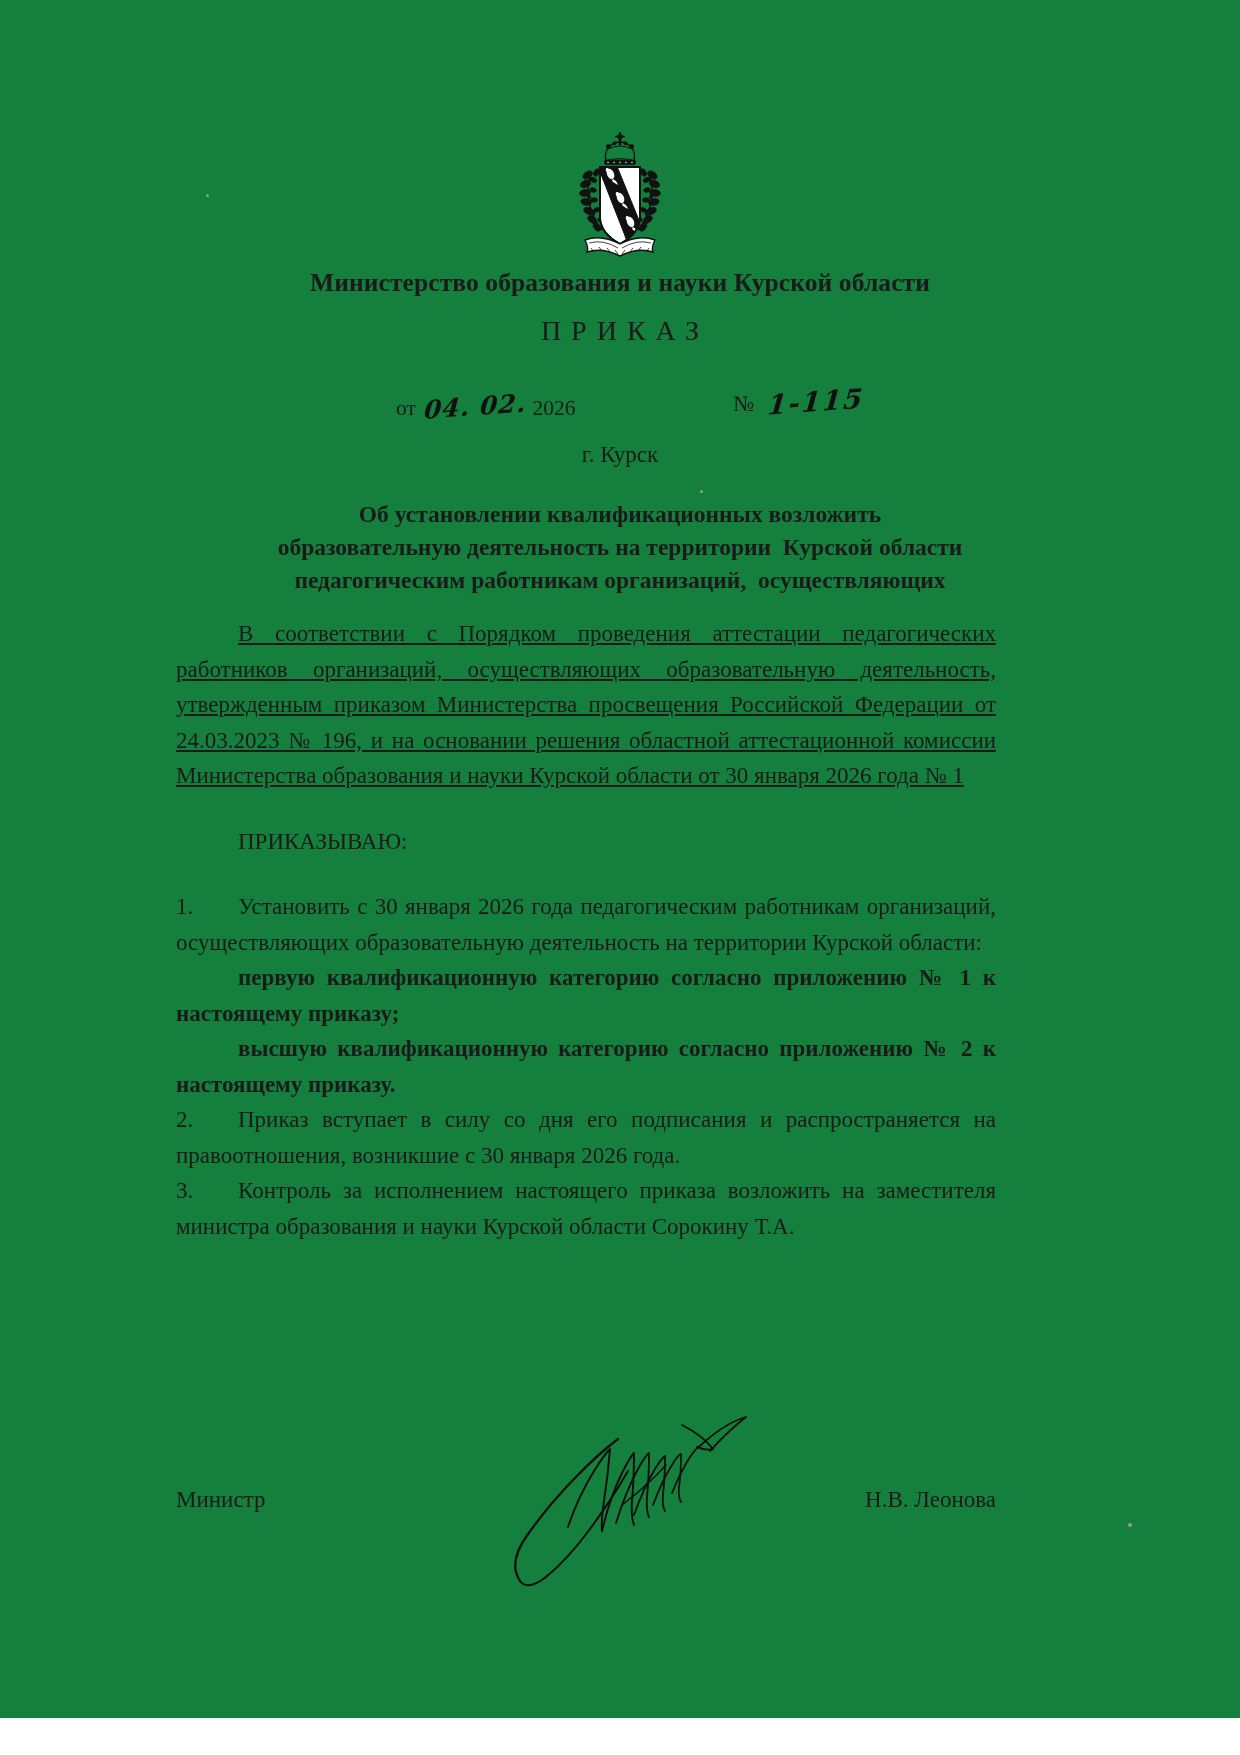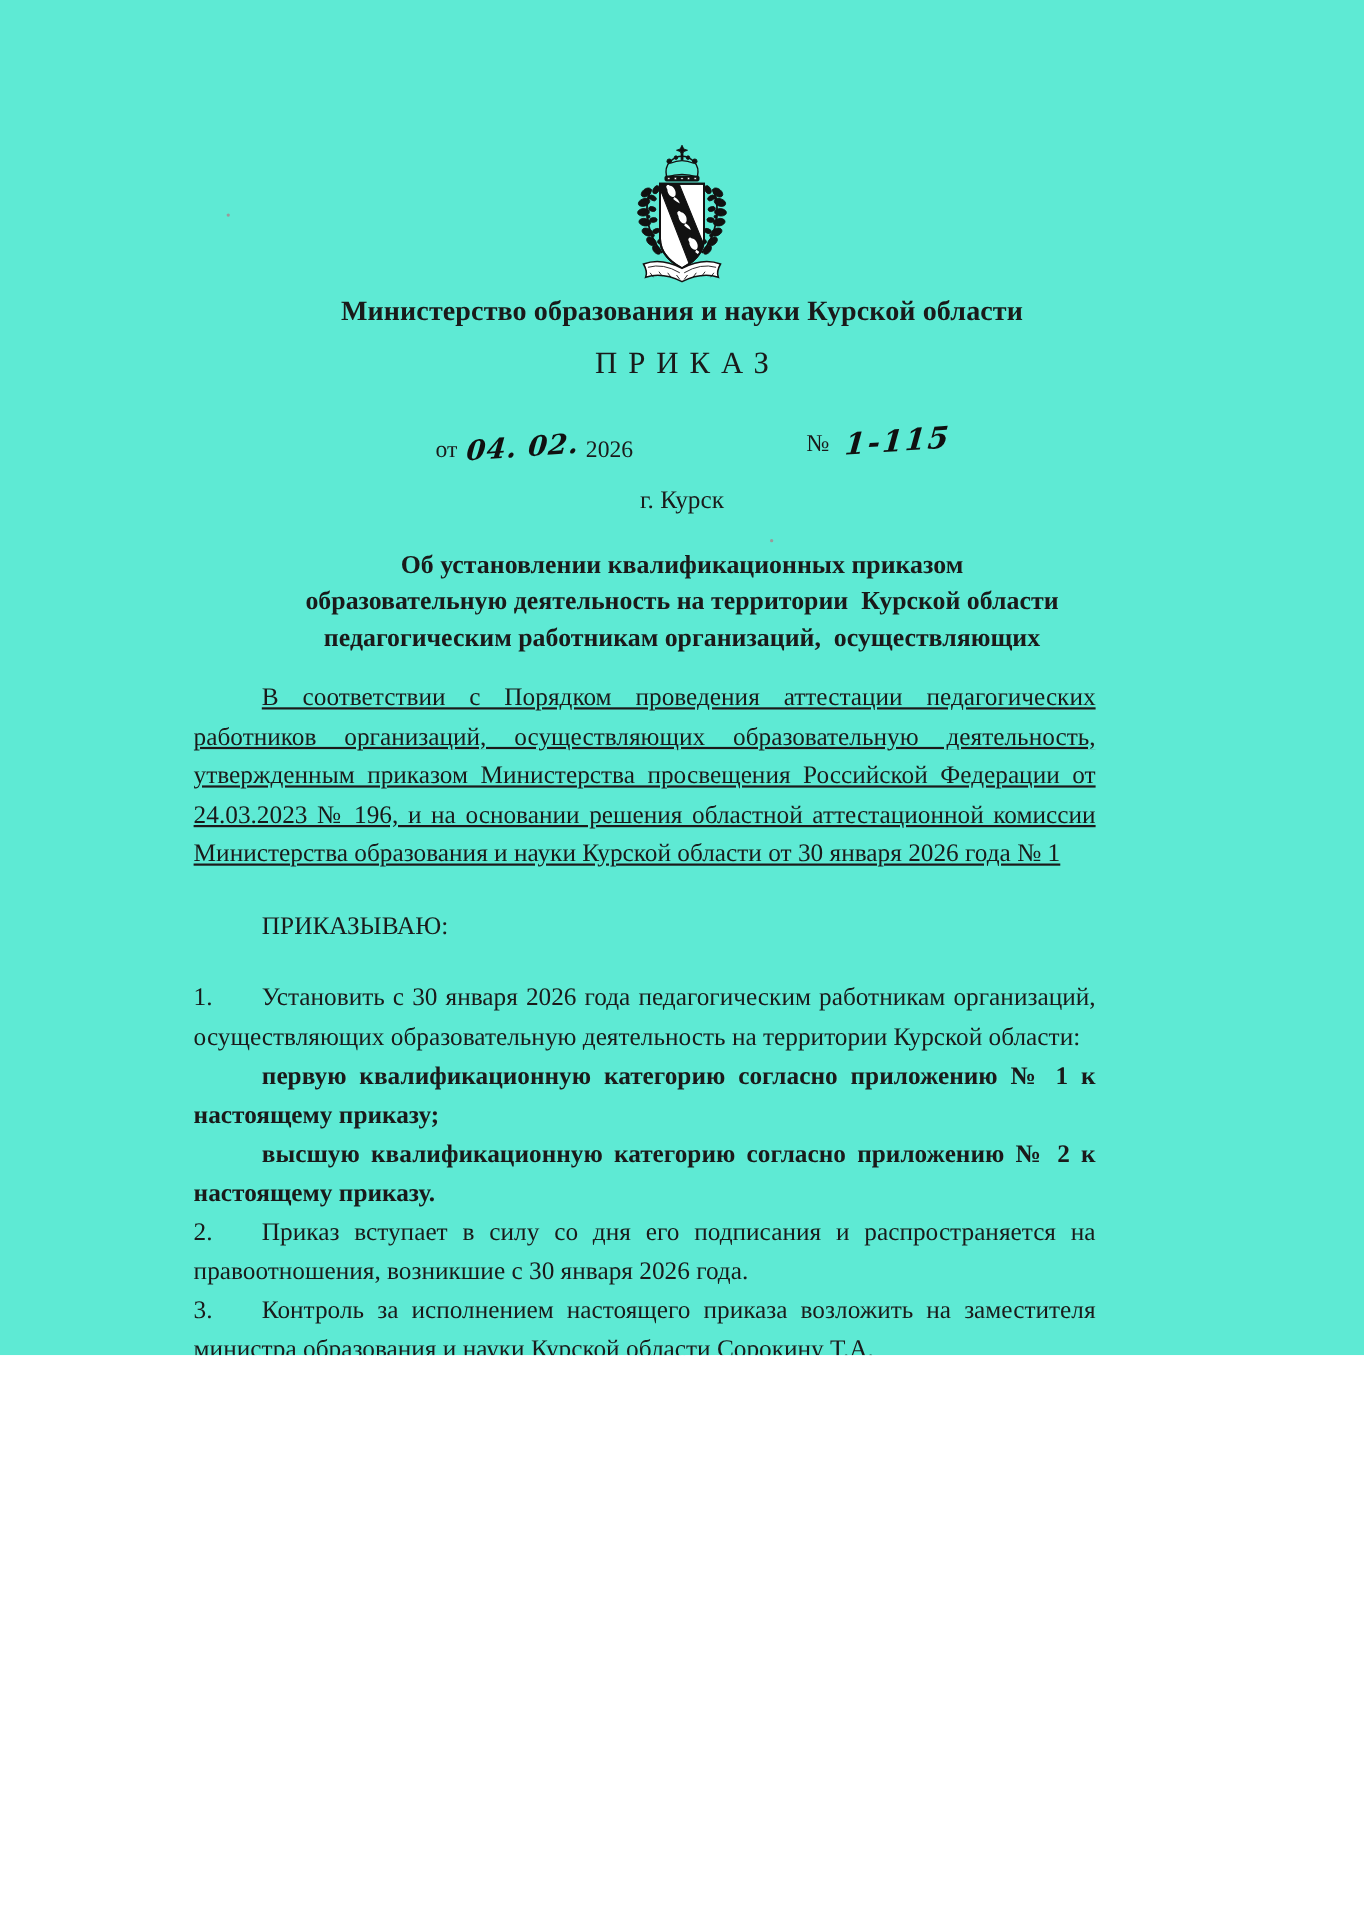--- a/index.html
+++ b/index.html
@@ -7,22 +7,22 @@
     padding: 0;
     background: #ffffff;
   }
   body {
     font-family: "Liberation Serif", "DejaVu Serif", serif;
     color: #1a1a1a;
   }
   .page {
     position: relative;
     width: 1240px;
-    height: 1232px;
-    background: #5eead4;
+    height: 1718px;
+    background: #15803d;
     overflow: hidden;
   }
 
   
   .emblem-wrap {
     position: absolute;
     left: 0;
     right: 0;
     top: 128px;
     display: flex;
@@ -311,21 +311,21 @@
     </div>
     <div class="num-block">
       <span class="numero">№</span>
       <span class="hand hand-num">1-115</span>
     </div>
   </div>
 
   <div class="city">г. Курск</div>
 
   <div class="doc-title">
-    <div>Об установлении квалификационных приказом</div>
+    <div>Об установлении квалификационных возложить</div>
     <div>образовательную деятельность на территории  Курской области</div>
     <div>педагогическим работникам организаций,  осуществляющих</div>
   </div>
 
   <div class="body-text">
 
     <p class="just p-indent">В соответствии с Порядком проведения аттестации педагогических работников организаций, осуществляющих образовательную деятельность, утвержденным приказом Министерства просвещения Российской Федерации от 24.03.2023 № 196, и на основании решения  областной аттестационной комиссии Министерства образования и науки Курской области от 30 января 2026 года № 1</p>
 
     <div class="gap-md"></div>
 
@@ -341,18 +341,39 @@
 
     <p class="numbered">
       <span class="lead"><i>2.</i></span><span>Приказ вступает в силу со дня его подписания и распространяется на правоотношения, возникшие с 30 января 2026 года.</span>
     </p>
 
     <p class="numbered">
       <span class="lead"><i>3.</i></span><span>Контроль за исполнением настоящего приказа возложить на заместителя министра образования и науки Курской области Сорокину Т.А.</span>
     </p>
   </div>
 
+  <div class="sig-row">
+    <div class="sig-title">Министр</div>
+
+    <div class="signature">
+      <svg viewBox="0 0 300 190" fill="none" stroke="#0d0d0d" stroke-linecap="round" stroke-linejoin="round">
+        <path d="M14 172 q-12 -18 6 -44 q20 -29 48 -58 q24 -25 44 -40" stroke-width="2.2"></path>
+        <path d="M14 172 q8 10 26 -4 q22 -18 44 -48 q22 -30 38 -58" stroke-width="2.0"></path>
+        <path d="M62 118 q10 -30 26 -56 q10 -16 16 -22 q-2 26 -6 52 q-3 20 -2 30" stroke-width="1.9"></path>
+        <path d="M96 122 q8 -34 20 -58 q8 -16 12 -20 q0 26 -2 48 q-1 16 2 24" stroke-width="1.9"></path>
+        <path d="M110 114 q10 -32 22 -54 q7 -13 11 -16 q0 24 -2 44 q-1 14 2 20" stroke-width="1.8"></path>
+        <path d="M128 106 q10 -28 21 -46 q6 -10 10 -13 q0 22 -2 38 q-1 12 2 17" stroke-width="1.8"></path>
+        <path d="M147 96 q9 -24 19 -40 q5 -9 9 -11 q0 20 -2 33 q-1 10 2 15" stroke-width="1.7"></path>
+        <path d="M166 84 q9 -22 18 -36 q6 -9 11 -12" stroke-width="1.7"></path>
+        <path d="M176 16 q20 10 31 24 q-6 2 -16 -2" stroke-width="1.9"></path>
+        <path d="M195 36 q24 -22 45 -28 q-18 14 -36 34" stroke-width="1.8"></path>
+        <path d="M160 56 q-20 22 -44 40" stroke-width="1.4"></path>
+      </svg>
+    </div>
+
+    <div class="sig-name">Н.В. Леонова</div>
+  </div>
 
   <div class="speck" style="left:206px;top:194px;width:3px;height:3px;"></div>
   <div class="speck" style="left:1128px;top:1523px;width:4px;height:4px;"></div>
   <div class="speck" style="left:700px;top:490px;width:3px;height:3px;"></div>
 
 </div>
 
 </body></html>

